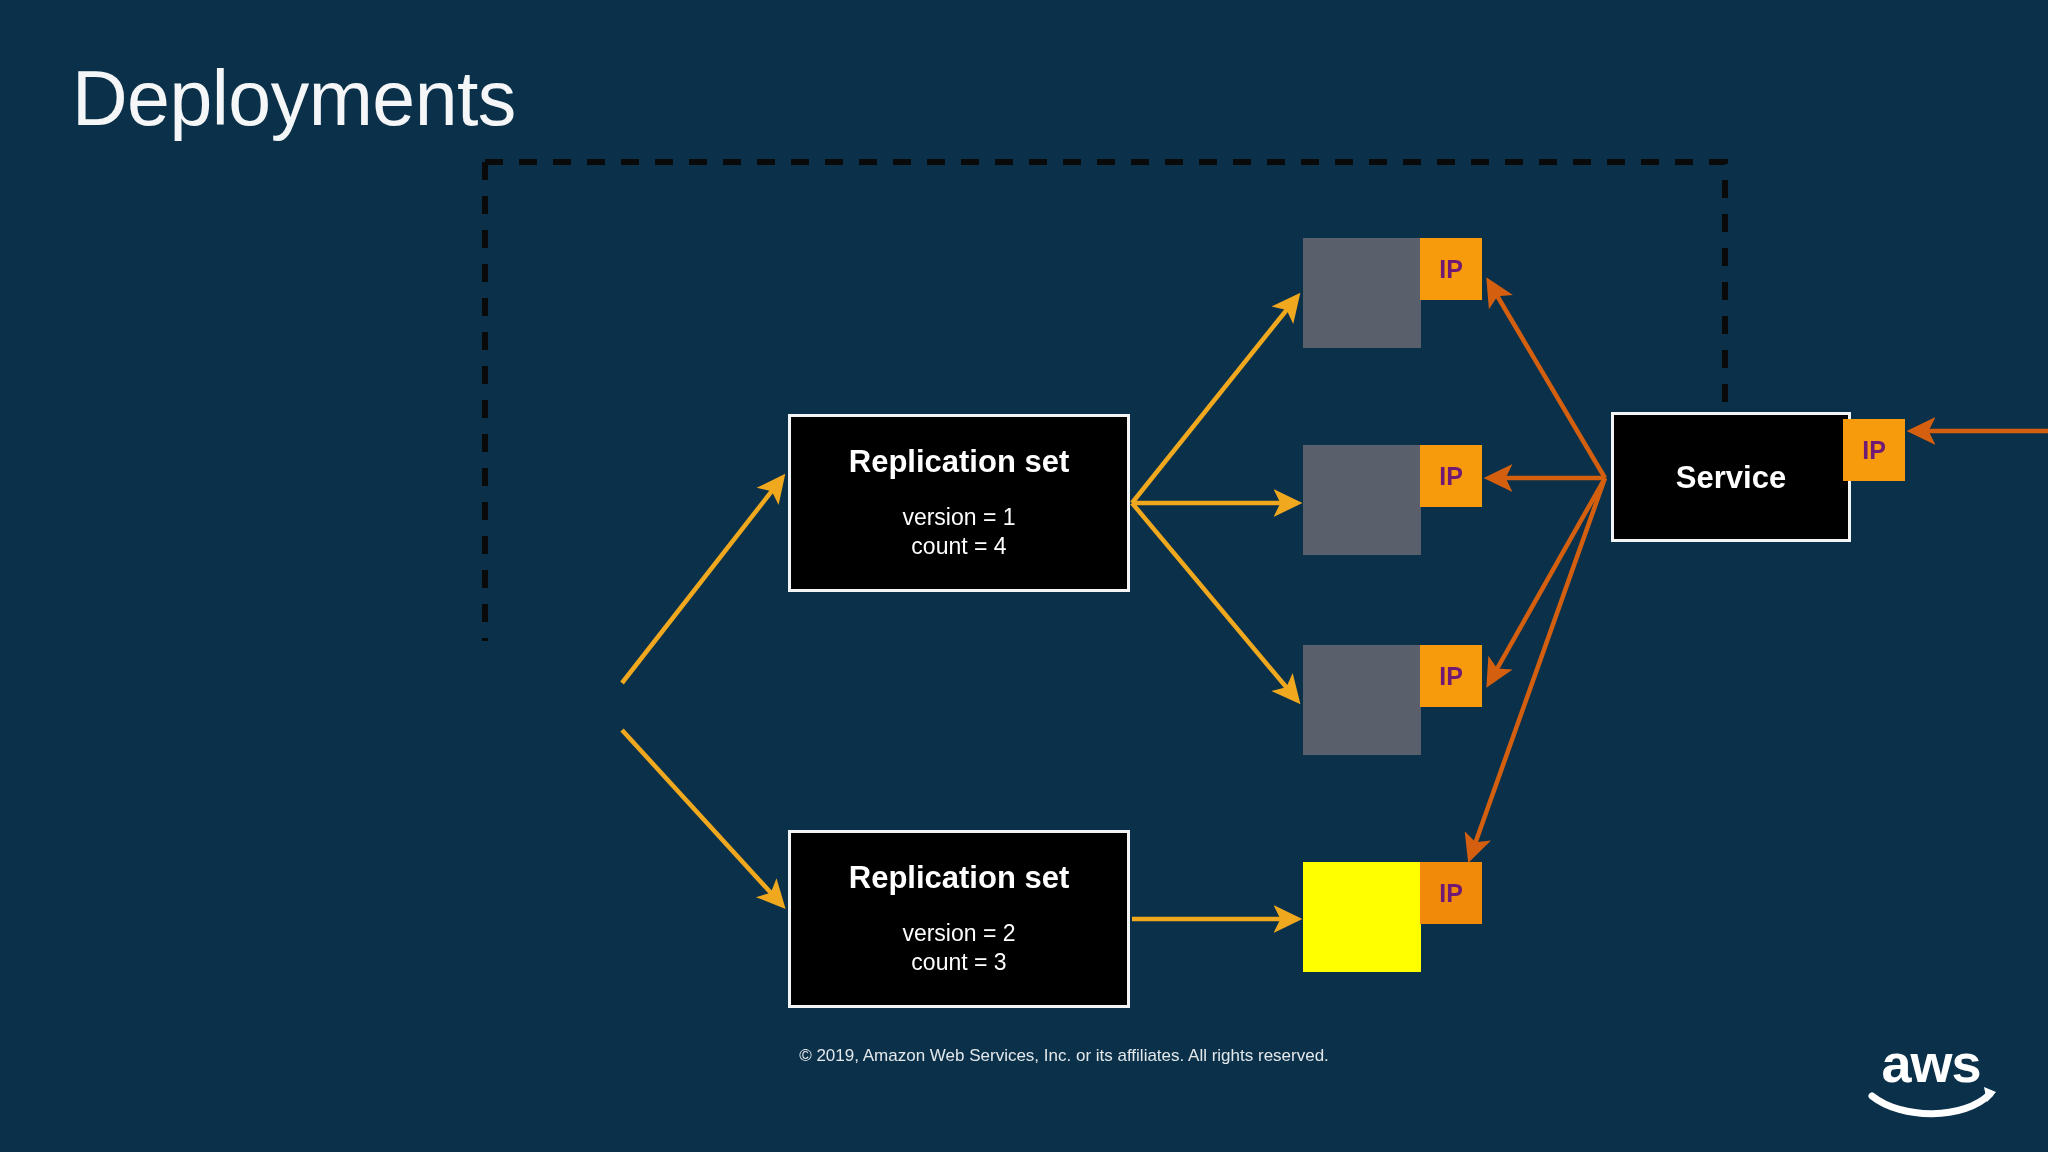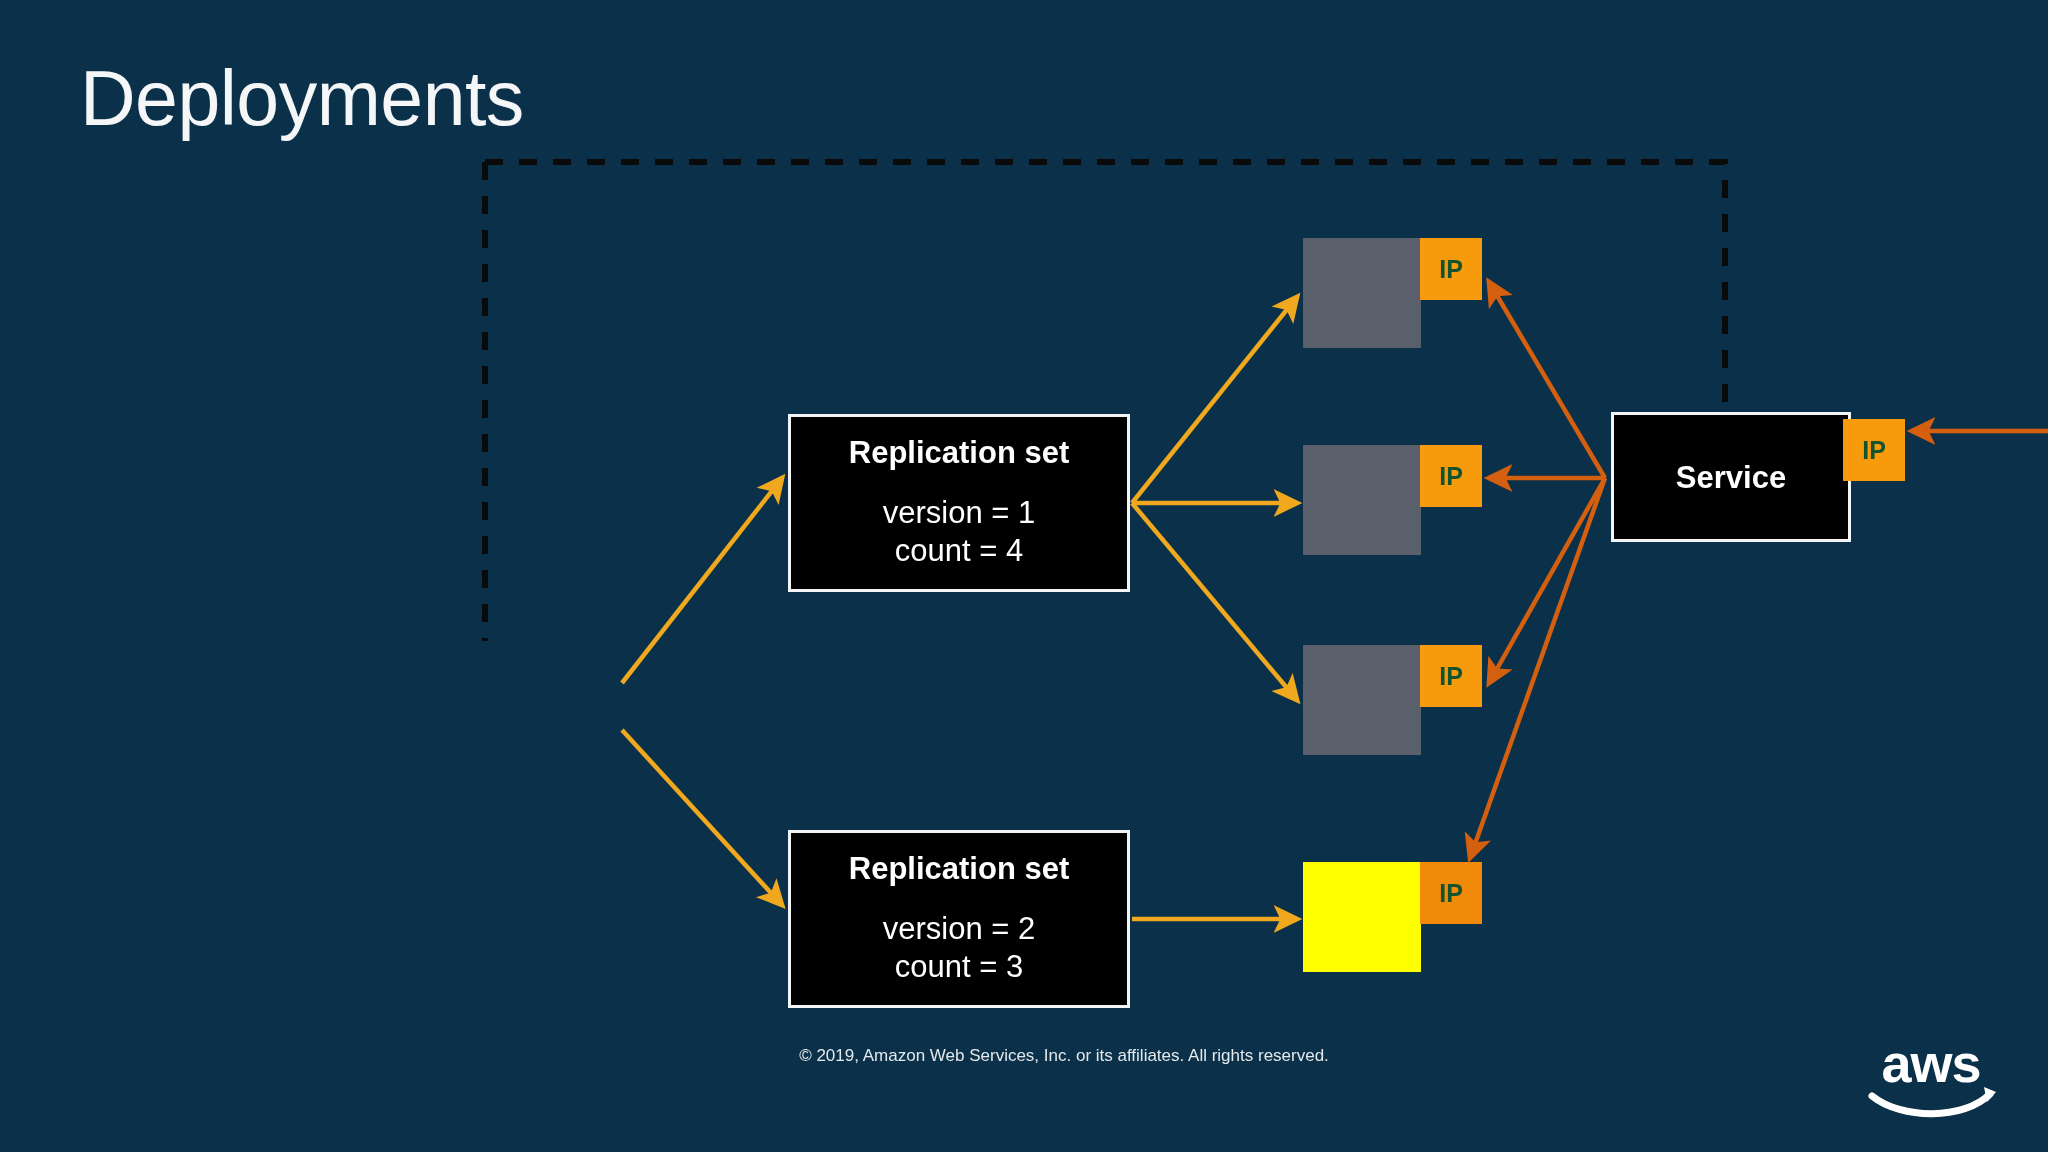--- a/index.html
+++ b/index.html
@@ -6,21 +6,21 @@
   body{
     width:2048px;height:1152px;overflow:hidden;
     background:#0B3049;
     font-family:"Liberation Sans", sans-serif;
     position:relative;
   }
   #stage{position:absolute;inset:0;width:2048px;height:1152px;}
 
   
   .title{
-    position:absolute;left:80px;top:60px;
+    position:absolute;left:72px;top:60px;
     font-size:77px;line-height:1.0;color:#F4F6F7;
     font-weight:400;letter-spacing:-0.5px;
     white-space:nowrap;
   }
   .subtitle{
     position:absolute;left:92px;top:240px;
     font-size:38px;line-height:1.38;color:#FFFFFF;
     font-weight:400;width:1000px;
   }
   .subtitle b{font-weight:700;}
@@ -33,21 +33,21 @@
   
   .awslogo{position:absolute;left:1856px;top:1030px;width:150px;height:90px;}
 
   
   .node{
     position:absolute;background:#000000;border:3px solid #F2F4F5;
     box-sizing:border-box;display:flex;flex-direction:column;
     align-items:center;justify-content:center;color:#FFFFFF;
   }
   .node .hd{font-size:31px;font-weight:700;line-height:1;}
-  .node .ln{font-size:31px;font-weight:400;line-height:1.22;}
+  .node .ln{font-size:23px;font-weight:400;line-height:1.22;}
   .node .gap{height:26px;}
 
   #deployment{left:348px;top:641px;width:272px;height:130px;}
   #deployment .hd{font-size:31px;}
 
   #rs1{left:788px;top:414px;width:342px;height:178px;}
   #rs2{left:788px;top:830px;width:342px;height:178px;}
   #service{left:1611px;top:412px;width:240px;height:130px;}
 
   
@@ -55,21 +55,21 @@
   .pod.gray{background:#5A606B;}
   .pod.yellow{background:#FFFF00;}
   #pod1{left:1303px;top:238px;}
   #pod2{left:1303px;top:445px;}
   #pod3{left:1303px;top:645px;}
   #pod4{left:1303px;top:862px;}
 
   
   .ip{
     position:absolute;width:62px;height:62px;background:#F79B0C;
-    color:#14532d;font-size:25px;font-weight:700;
+    color:#701a75;font-size:25px;font-weight:700;
     display:flex;align-items:center;justify-content:center;
   }
   #ip1{left:1420px;top:238px;}
   #ip2{left:1420px;top:445px;}
   #ip3{left:1420px;top:645px;}
   #ip4{left:1420px;top:862px;background:#F18A09;}
   #ipsvc{left:1843px;top:419px;}
 
   svg.wire{position:absolute;left:0;top:0;width:2048px;height:1152px;overflow:visible;pointer-events:none;}
 </style>

